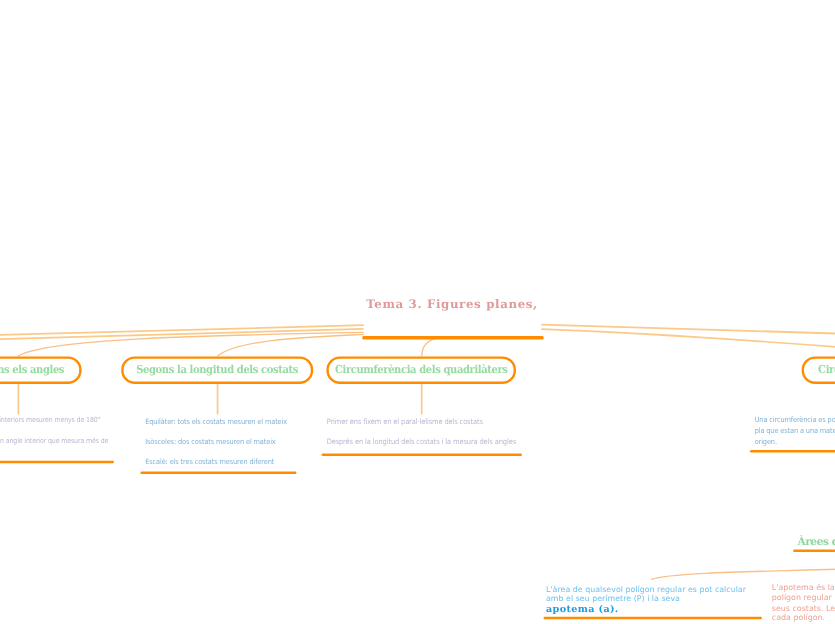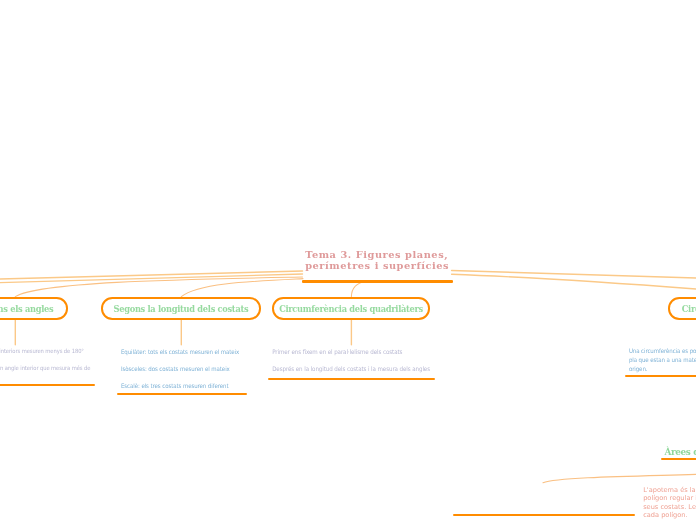--- a/index.html
+++ b/index.html
@@ -38,21 +38,20 @@
       <path d="M543,482.8 C560,476 670,476 720,473.5" stroke="#FAC083" stroke-width="1.1"></path>
 
       <line x1="15.3" y1="319.7" x2="15.3" y2="344.8" stroke="#FBC888" stroke-width="1.4"></line>
       <line x1="181.3" y1="319.7" x2="181.3" y2="344.8" stroke="#FBC888" stroke-width="1.4"></line>
       <line x1="351.4" y1="319.7" x2="351.4" y2="344.8" stroke="#FBC888" stroke-width="1.4"></line>
     </g>
   </svg>
 
   <div class="title" style="left:305.2px;top:250.2px;width:180px;">
     <div>Tema 3. Figures planes,</div>
-    <div>perímetres i superfícies</div>
   </div>
   <div class="ul" style="left:302.3px;top:280.3px;width:151px;"></div>
 
   <div class="nodebox" style="left:-38.5px;top:297px;width:106.7px;height:22.6px;">
     <span class="lbl">Segons els angles</span>
   </div>
   <div class="nodebox" style="left:100.8px;top:297px;width:160.3px;height:22.6px;text-align:center;">
     <span class="lbl">Segons la longitud dels costats</span>
   </div>
   <div class="nodebox" style="left:272.3px;top:297px;width:157.5px;height:22.6px;">
@@ -80,20 +79,25 @@
     <div>pla que estan a una mateixa distància d'un punt que anomenem</div>
     <div>origen.</div>
   </div>
   <div class="ul" style="left:625.2px;top:375.0px;width:200px;"></div>
 
   <div style="position:absolute;left:664.5px;top:446.6px;font-family:'DejaVu Serif',serif;font-weight:bold;color:#8ED79A;font-size:8.9px;letter-spacing:-0.38px;white-space:nowrap;">
     <span>Àrees de polígons regulars</span>
   </div>
   <div class="ul" style="left:661.2px;top:458.1px;width:160px;"></div>
 
+  <div style="position:absolute;left:455px;top:487.8px;width:220px;font-family:'DejaVu Sans',sans-serif;font-size:6.6px;line-height:7.8px;color:#6FC2EE;white-space:nowrap;">
+    <div>L'àrea de qualsevol polígon regular es pot calcular</div>
+    <div>amb el seu perímetre (P) i la seva</div>
+    <div style="font-weight:bold;font-family:'DejaVu Serif',serif;color:#1B9CE0;font-size:8px;line-height:9.5px;letter-spacing:0.3px;">apotema (a).</div>
+  </div>
   <div class="ul" style="left:452.9px;top:513.8px;width:182px;"></div>
 
   <div style="position:absolute;left:643.2px;top:486px;width:260px;font-family:'DejaVu Sans',sans-serif;font-size:6.6px;line-height:8.35px;color:#EFA294;white-space:nowrap;">
     <div>L'apotema és la distància entre el centre del</div>
     <div>polígon regular i el punt mig de qualsevol dels</div>
     <div>seus costats. Les apotemes són diferents per a</div>
     <div>cada polígon.</div>
   </div>
 </div>
 

